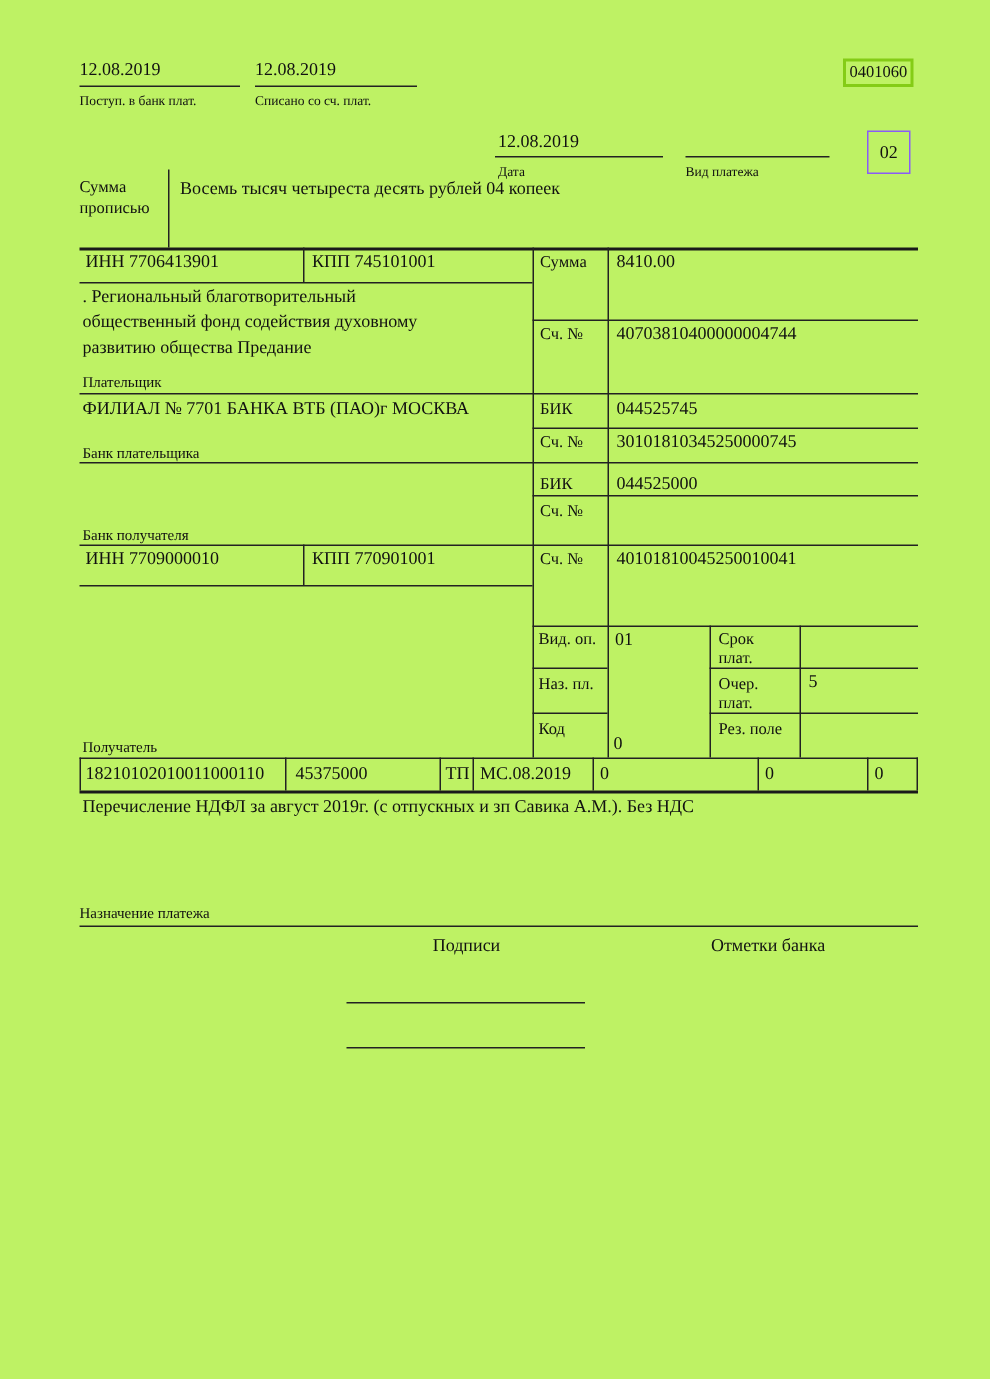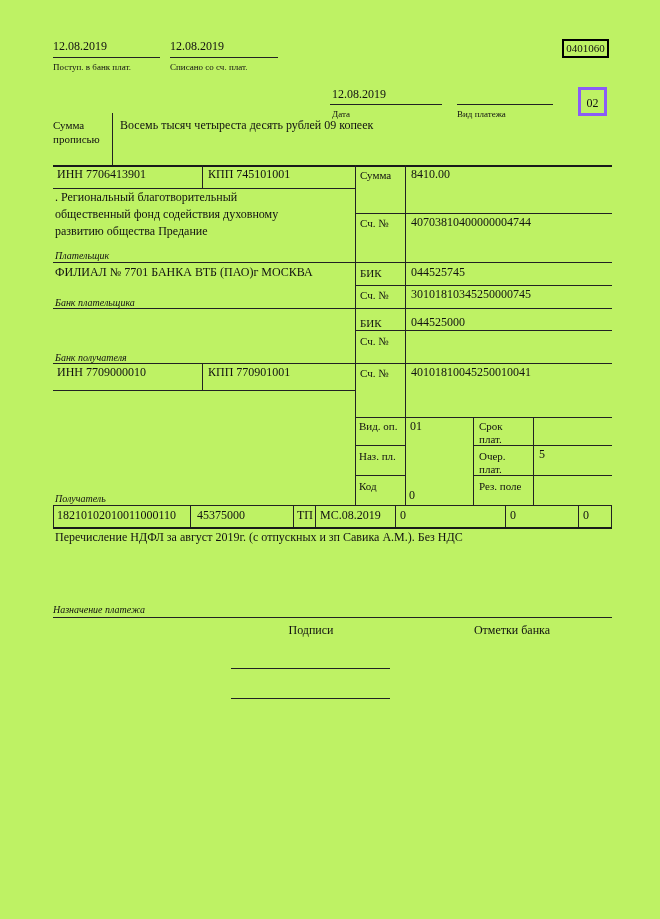--- a/index.html
+++ b/index.html
@@ -1,40 +1,40 @@
 <!DOCTYPE html>
 <html><head>
 <meta charset="utf-8">
 <style>
   html,body{margin:0;padding:0;background:#fff;}
   #page{position:relative;width:660px;height:919px;background:#bef264;overflow:hidden;
         font-family:"Liberation Serif","DejaVu Serif",serif;color:#111;}
   .t{position:absolute;white-space:nowrap;color:#111;line-height:13px;}
   .s9{font-size:9px;}
-  .s10{font-size:10px;font-style:italic;}
+  .s10{font-size:10px;}
   .s11{font-size:11px;}
   .s12{font-size:12px;}
   .wrap{white-space:normal;}
   .hl{position:absolute;height:1px;background:#222;}
   .hl2{position:absolute;height:2px;background:#1a1a1a;}
   .vl{position:absolute;width:1px;background:#222;}
   .title{position:absolute;font-family:"Liberation Sans","DejaVu Sans",sans-serif;
          font-weight:bold;font-size:13px;white-space:nowrap;color:#111;}
   #stamp{position:absolute;left:52px;top:622px;width:177px;height:125px;
          border:1px solid #2424c4;box-sizing:border-box;padding:3px 5px;
          font-size:11px;line-height:14px;color:#2424c4;}
   #stamp .sp{height:13px;}
   #esign{position:absolute;left:420px;top:652px;width:184px;height:62px;
          border:1px solid #222;box-sizing:border-box;padding:3px 6px;
          font-size:11.5px;line-height:14px;}
   #esign .c{text-align:center;font-weight:bold;}
   #esign .i{font-style:italic;padding-left:3px;}
-  .cbox{position:absolute;box-sizing:border-box;border:2px solid #000000;
+  .cbox{position:absolute;box-sizing:border-box;border:2px solid #84cc16;
         text-align:center;font-size:11px;}
-  .cbox2{position:absolute;box-sizing:border-box;border:3px solid #8b5cf6;
+  .cbox2{position:absolute;box-sizing:border-box;border:1px solid #8b5cf6;
         text-align:center;font-size:12px;}
 </style>
 </head>
 <body>
 
 <div id="page">
 
   <span class="t s12" style="left:53px;top:40px">12.08.2019</span>
   <i class="hl" style="left:53px;top:57px;width:107px"></i>
   <span class="t s9" style="left:53px;top:61px">Поступ. в банк плат.</span>
@@ -51,21 +51,21 @@
   <i class="hl" style="left:330px;top:104px;width:112px"></i>
   <span class="t s9" style="left:332px;top:108px">Дата</span>
   <i class="hl" style="left:457px;top:104px;width:96px"></i>
   <span class="t s9" style="left:457px;top:108px">Вид платежа</span>
   <div class="cbox2" style="left:578px;top:87px;width:29px;height:29px;line-height:27px">
     <span>02</span>
   </div>
 
   <span class="t s11 wrap" style="left:53px;top:118px;width:56px;line-height:14px">Сумма прописью</span>
   <i class="vl" style="left:112px;top:113px;height:52px"></i>
-  <span class="t s12" style="left:120px;top:119px">Восемь тысяч четыреста десять рублей 09 копеек</span>
+  <span class="t s12" style="left:120px;top:119px">Восемь тысяч четыреста десять рублей 04 копеек</span>
 
   <i class="hl2" style="left:53px;top:165px;width:559px"></i>
   <i class="vl" style="left:202px;top:165px;height:23px"></i>
   <i class="hl" style="left:53px;top:188px;width:302px"></i>
   <i class="hl" style="left:355px;top:213px;width:257px"></i>
   <i class="hl" style="left:53px;top:262px;width:559px"></i>
   <i class="hl" style="left:355px;top:285px;width:257px"></i>
   <i class="hl" style="left:53px;top:308px;width:559px"></i>
   <i class="hl" style="left:355px;top:330px;width:257px"></i>
   <i class="hl" style="left:53px;top:363px;width:559px"></i>

